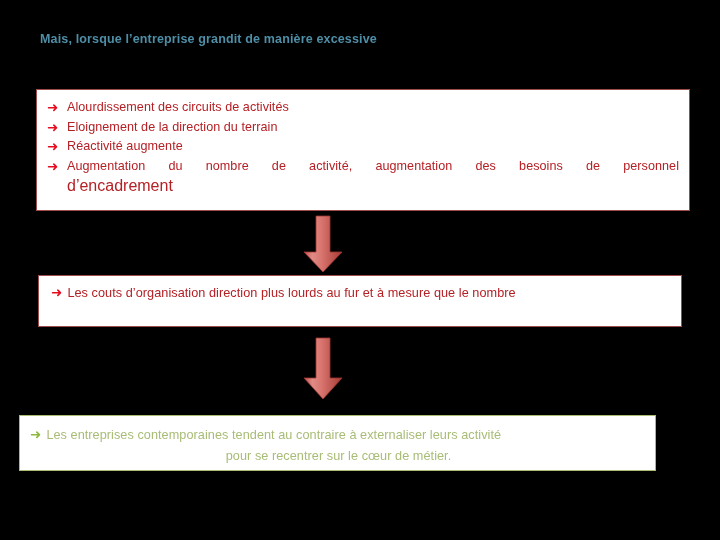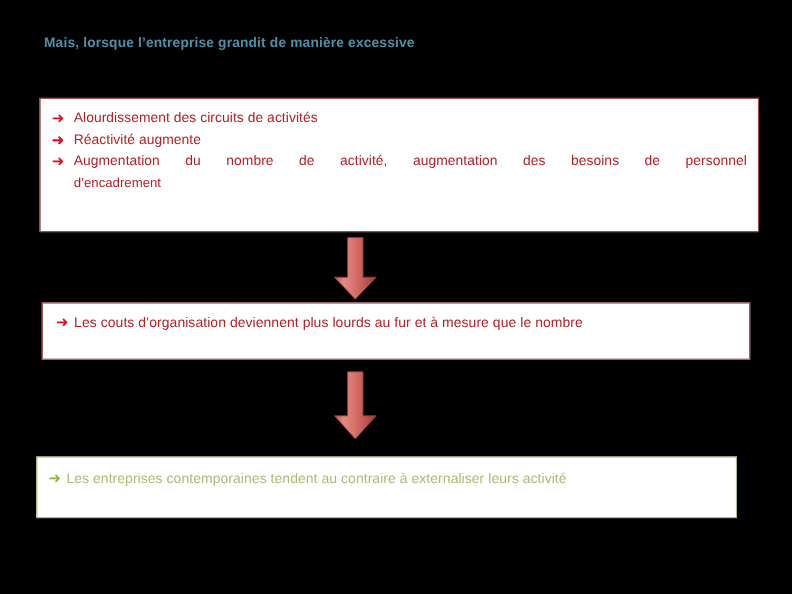--- a/index.html
+++ b/index.html
@@ -65,21 +65,21 @@
   #box2 {
     left: 38px;
     top: 275px;
     width: 644px;
     height: 52px;
     padding: 6px 10px 4px 12px;
   }
 
   
   #box3 {
-    left: 33px;
+    left: 19px;
     top: 415px;
     width: 637px;
     height: 56px;
     padding: 8px 8px 4px 10px;
   }
 
   
   .bline {
     display: block;
     position: relative;
@@ -103,21 +103,21 @@
     text-align: justify;
   }
   .bline.justify .jtext {
     display: block;
     text-align: justify;
     text-align-last: justify;
   }
   .cont {
     display: block;
     padding-left: 20px;
-    font-size: 12px;
+    font-size: 16px;
     line-height: 19.5px;
     color: #B52025;
   }
 
   
   #box2 .bline {
     padding-left: 0;
   }
   #box2 .b2arrow {
     color: #E60D20;
@@ -172,20 +172,21 @@
 
   <div class="box red" id="box1">
 
     <span class="bline">
       <span class="barrow">➜</span>
       <span>Alourdissement des circuits de activités</span>
     </span>
 
     <span class="bline">
       <span class="barrow">➜</span>
+      <span>Eloignement de la direction du terrain</span>
     </span>
 
     <span class="bline">
       <span class="barrow">➜</span>
       <span>Réactivité augmente</span>
     </span>
 
     <span class="bline justify">
       <span class="barrow">➜</span>
       <span class="jtext">Augmentation du nombre de activité, augmentation des besoins de personnel</span>
@@ -202,21 +203,21 @@
           <stop offset="45%" stop-color="#D9756F"></stop>
           <stop offset="100%" stop-color="#A83B36"></stop>
         </linearGradient>
       </defs>
       <polygon points="16,0 30,0 30,36 42,36 23,56 4,36 16,36" fill="url(#ag1)" stroke="#9E3531" stroke-width="0.8"></polygon>
     </svg>
   </div>
 
   <div class="box red" id="box2">
     <span class="bline">
-      <span class="b2arrow">➜</span><span>Les couts d’organisation deviennent plus lourds au fur et à mesure que le nombre</span>
+      <span class="b2arrow">➜</span><span>Les couts d’organisation direction plus lourds au fur et à mesure que le nombre</span>
     </span>
   </div>
 
   <div class="downarrow" id="arrow2">
     <svg viewBox="0 0 46 62" preserveAspectRatio="none" aria-hidden="true">
       <defs>
         <linearGradient id="ag2" x1="0" y1="0" x2="1" y2="0">
           <stop offset="0%" stop-color="#C0504D"></stop>
           <stop offset="22%" stop-color="#E08B86"></stop>
           <stop offset="45%" stop-color="#D9756F"></stop>
@@ -224,15 +225,18 @@
         </linearGradient>
       </defs>
       <polygon points="16,0 30,0 30,40 42,40 23,61 4,40 16,40" fill="url(#ag2)" stroke="#9E3531" stroke-width="0.8"></polygon>
     </svg>
   </div>
 
   <div class="box green" id="box3">
     <span class="gline">
       <span class="g3arrow">➜</span><span>Les entreprises contemporaines tendent au contraire à externaliser leurs activité</span>
     </span>
+    <span class="gline center">
+      <span>pour se recentrer sur le cœur de métier.</span>
+    </span>
   </div>
 
 </div>
 
 </body></html>

